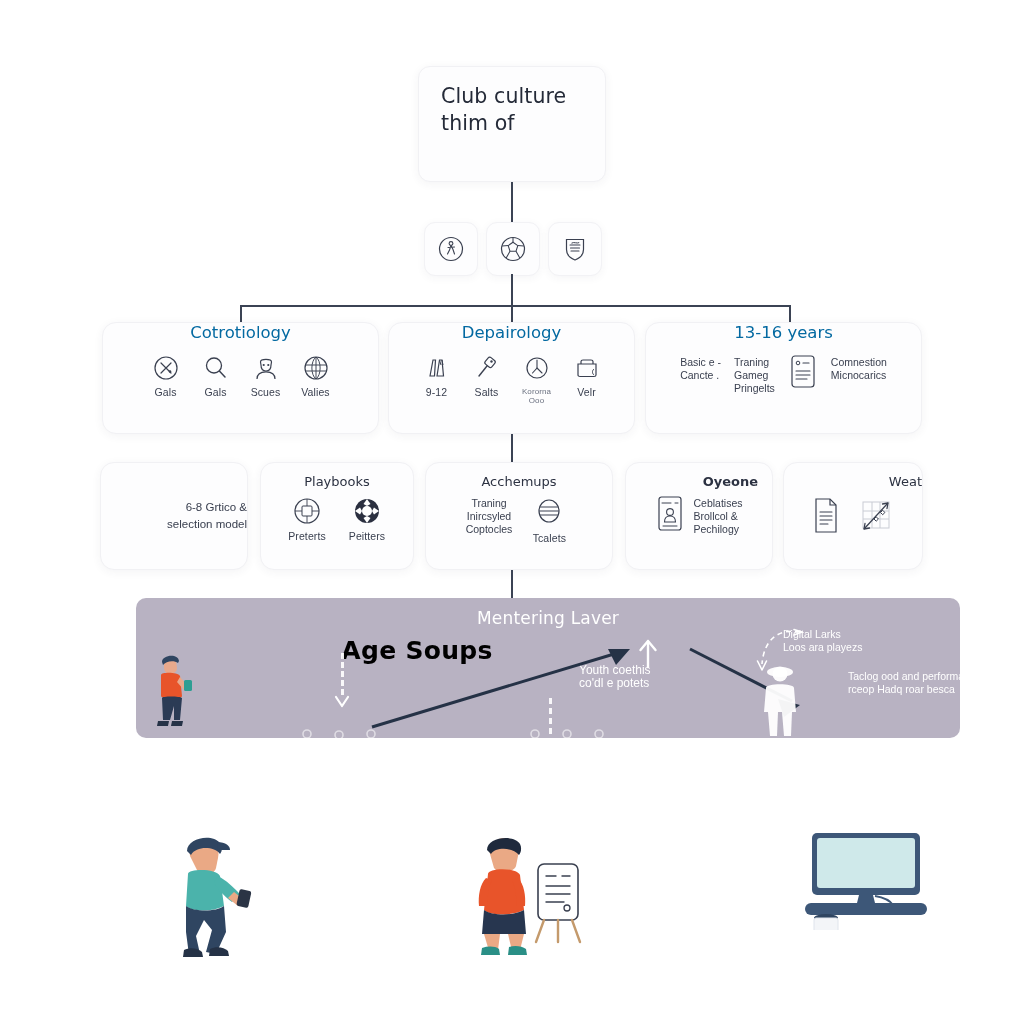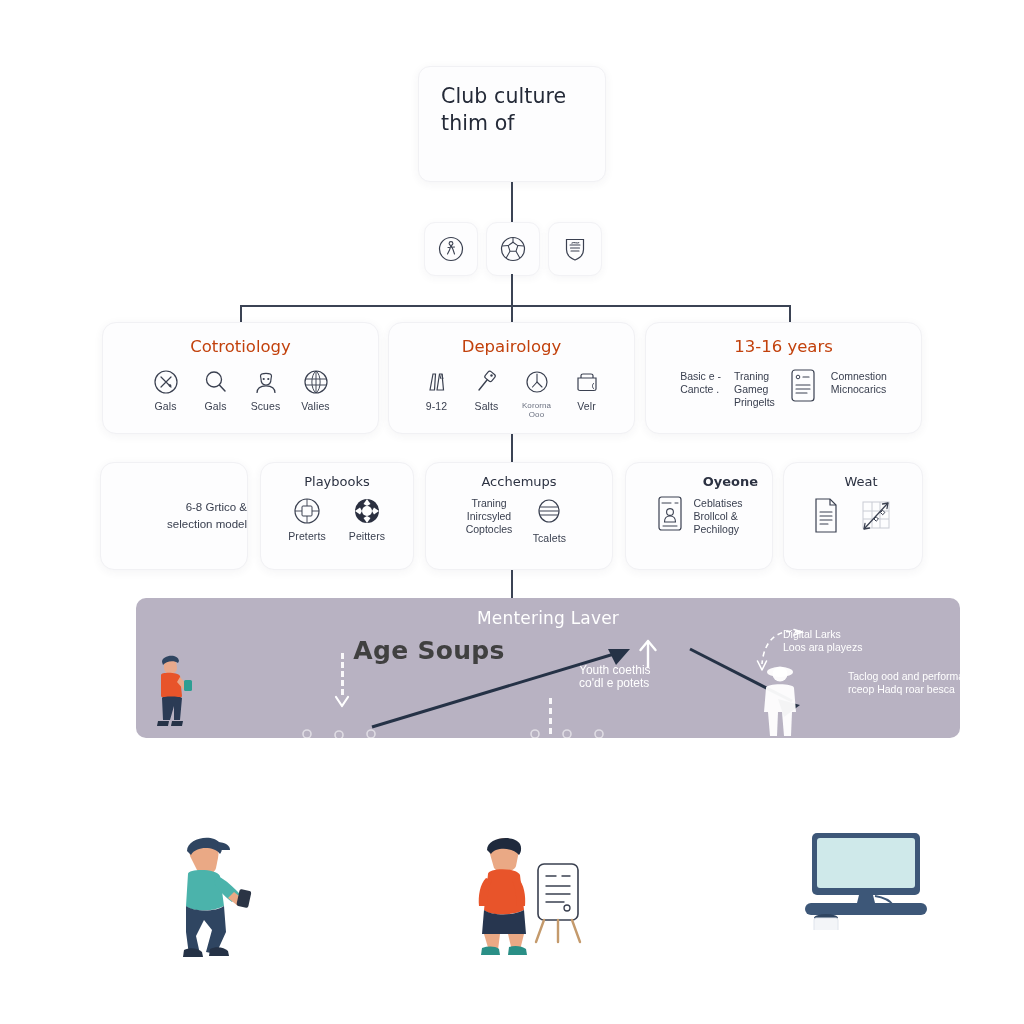--- a/index.html
+++ b/index.html
@@ -45,22 +45,22 @@
   }
 
   
   .ln{position:absolute;background:#3b4354;}
   .vln{width:1.6px;}
   .hln{height:1.6px;}
 
   
   .r2{top:322px;height:112px;}
   .r2 .hd{
-    text-align:center;font-size:16.5px;color:#c2410c;
-    margin-top:14px;font-family:"DejaVu Sans",sans-serif;
+    text-align:center;font-size:16.5px;color:#0369a1;
+    font-family:"DejaVu Sans",sans-serif;
   }
   .r2 .items{
     display:flex;justify-content:center;align-items:flex-start;
     gap:4px;margin-top:11px;
   }
   .ic-item{display:flex;flex-direction:column;align-items:center;width:46px;}
   .ic-item .lb{
     font-size:10.5px;color:#3a4050;margin-top:4px;text-align:center;
     line-height:11px;letter-spacing:.1px;
   }
@@ -85,22 +85,22 @@
   #band{
     position:absolute;left:100px;top:598px;width:824px;height:140px;
     background:#b8b2c2;border-radius:10px;overflow:hidden;margin-left:36px;
   }
   #band-title{
     position:absolute;left:0;right:0;top:10px;text-align:center;
     color:#ffffff;font-size:17px;font-family:"DejaVu Sans",sans-serif;
     letter-spacing:.2px;
   }
   #age-soups{
-    position:absolute;left:188px;top:38px;width:210px;text-align:center;
-    color:#404040;font-size:25px;font-weight:bold;letter-spacing:.3px;
+    position:absolute;left:176px;top:38px;width:210px;text-align:center;
+    color:#000000;font-size:25px;font-weight:bold;letter-spacing:.3px;
     font-family:"DejaVu Sans",sans-serif;
   }
   #youth-note{
     position:absolute;left:443px;top:66px;width:150px;text-align:left;
     color:#ffffff;font-size:12px;line-height:13px;
   }
   #digital-note{
     position:absolute;left:647px;top:30px;width:200px;
     color:#ffffff;font-size:10.5px;line-height:13px;
   }
@@ -321,21 +321,21 @@
       </div>
       <div class="txtcol">
         <div>Ceblatises</div>
         <div>Brollcol &amp;</div>
         <div>Pechilogy</div>
       </div>
     </div>
   </div>
 
   <div class="card r3" style="left:783px;width:140px;">
-    <div class="hd" style="text-align:center;padding-left:16px;">Weat</div>
+    <div class="hd" style="text-align:right;padding-left:16px;">Weat</div>
     <div class="body" style="gap:16px;margin-top:8px;">
       <div>
         <svg width="30" height="38" viewBox="0 0 30 38">
           <path d="M5 2 H19 L25 8 V35 H5 Z" fill="none" stroke="#3a4050" stroke-width="1.2"></path>
           <path d="M19 2 V8 H25" fill="none" stroke="#3a4050" stroke-width="1.2"></path>
           <path d="M9 15 H21 M9 19 H21 M9 23 H21 M9 27 H17" stroke="#3a4050" stroke-width="1.05" stroke-linecap="round"></path>
         </svg>
       </div>
       <div>
         <svg width="38" height="38" viewBox="0 0 38 38">

